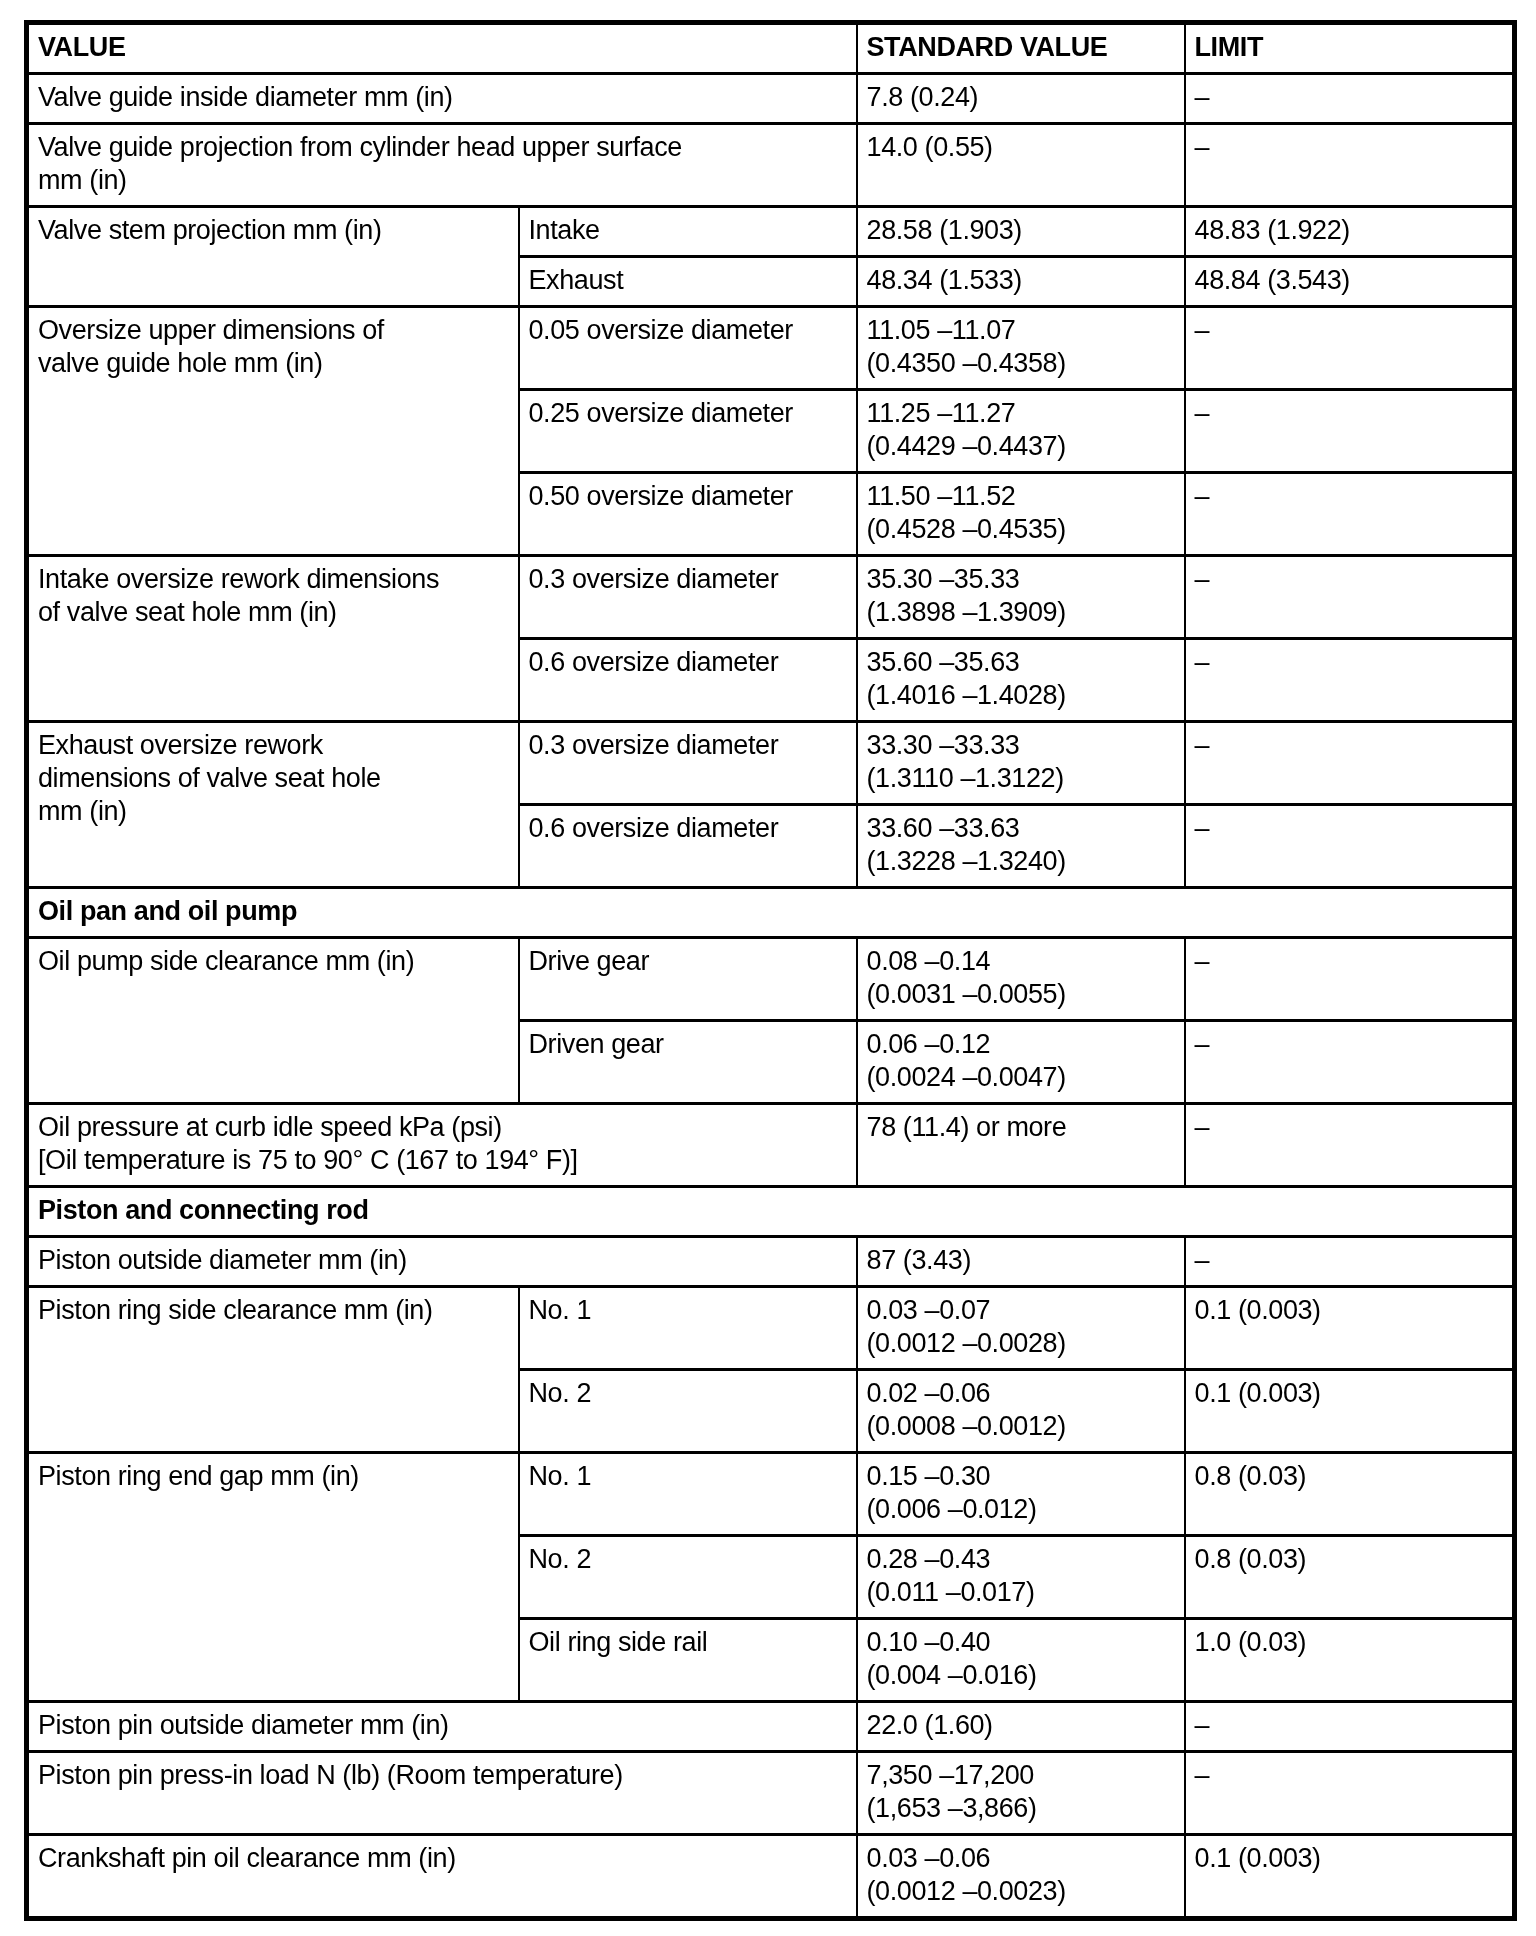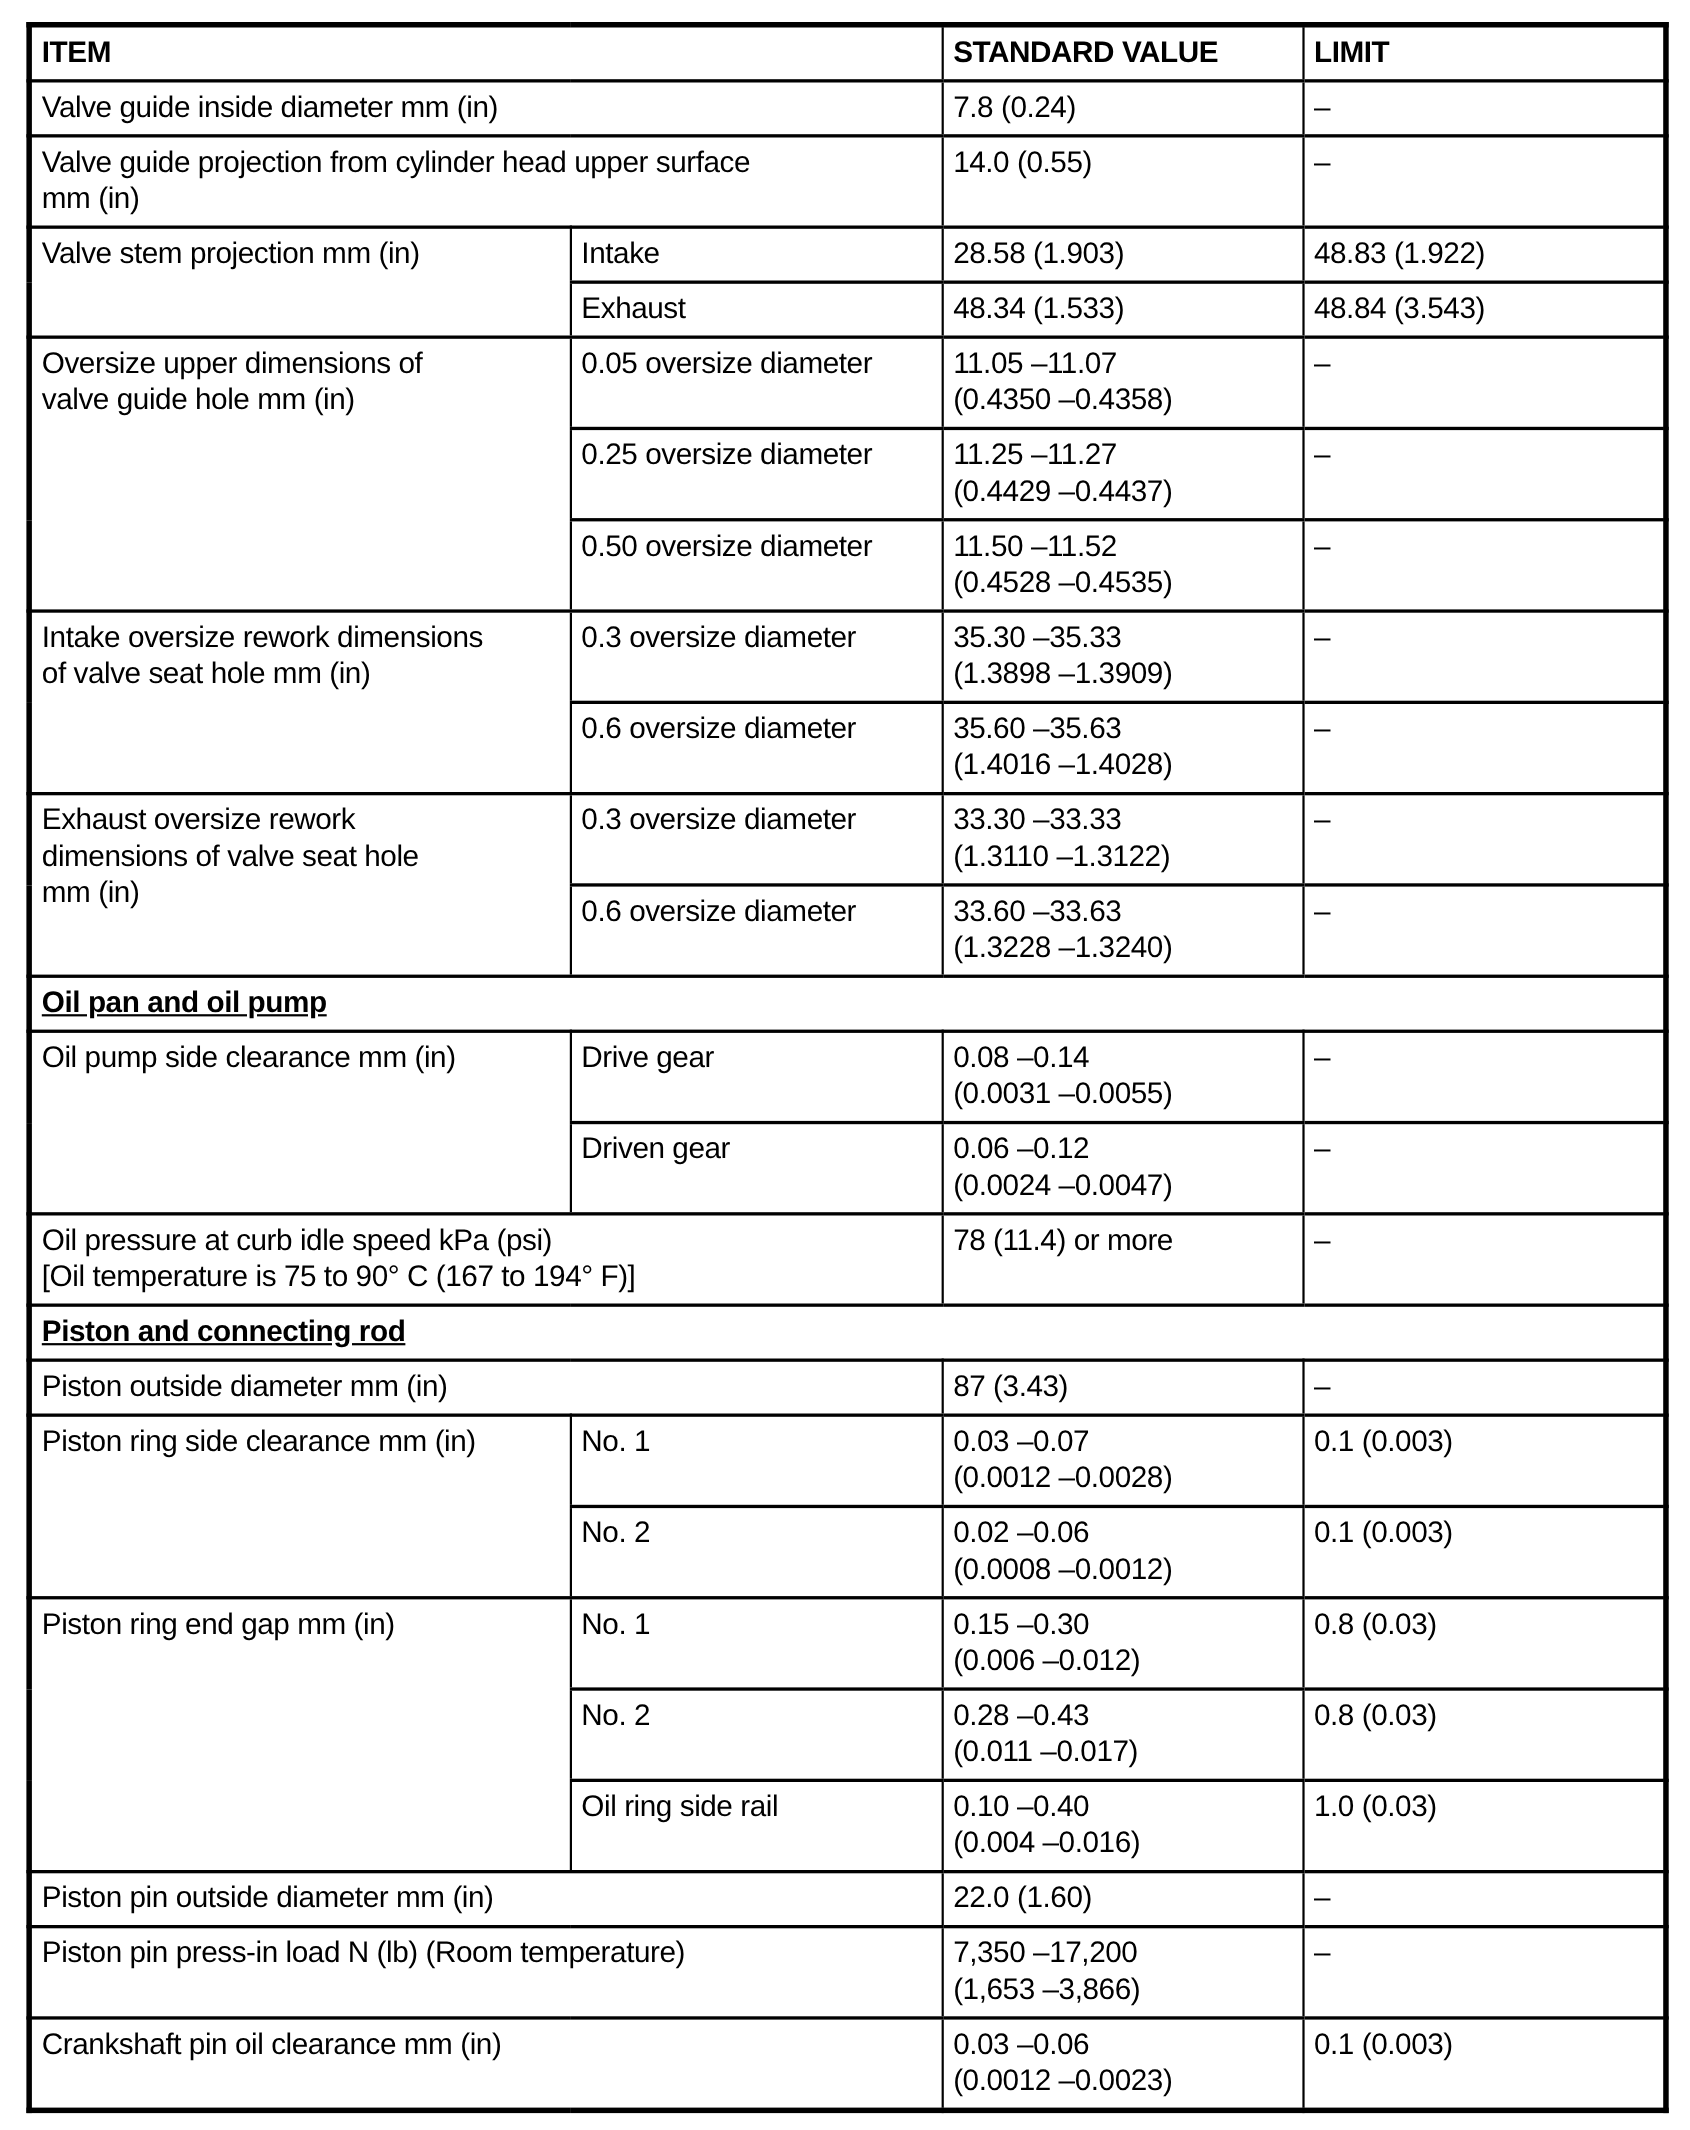--- a/index.html
+++ b/index.html
@@ -35,38 +35,37 @@
     white-space: pre-line;
     font-weight: normal;
     color: #000;
     overflow: hidden;
   }
   table.spec th {
     font-weight: bold;
   }
   tr.section-row td {
     font-weight: bold;
-    text-decoration: underline;
   }
 </style>
 </head>
 <body>
 
 <div class="page">
   <table class="spec">
     <colgroup>
       <col style="width:492px">
       <col style="width:338px">
       <col style="width:328px">
       <col style="width:330px">
     </colgroup>
 
     <tbody>
         <tr>
-      <th colspan="2">ITEM</th>
+      <th colspan="2">VALUE</th>
       <th>STANDARD VALUE</th>
       <th>LIMIT</th>
     </tr>
 
     <tr>
       <td colspan="2">Valve guide inside diameter mm (in)</td>
       <td>7.8 (0.24)</td>
       <td>–</td>
     </tr>
 

